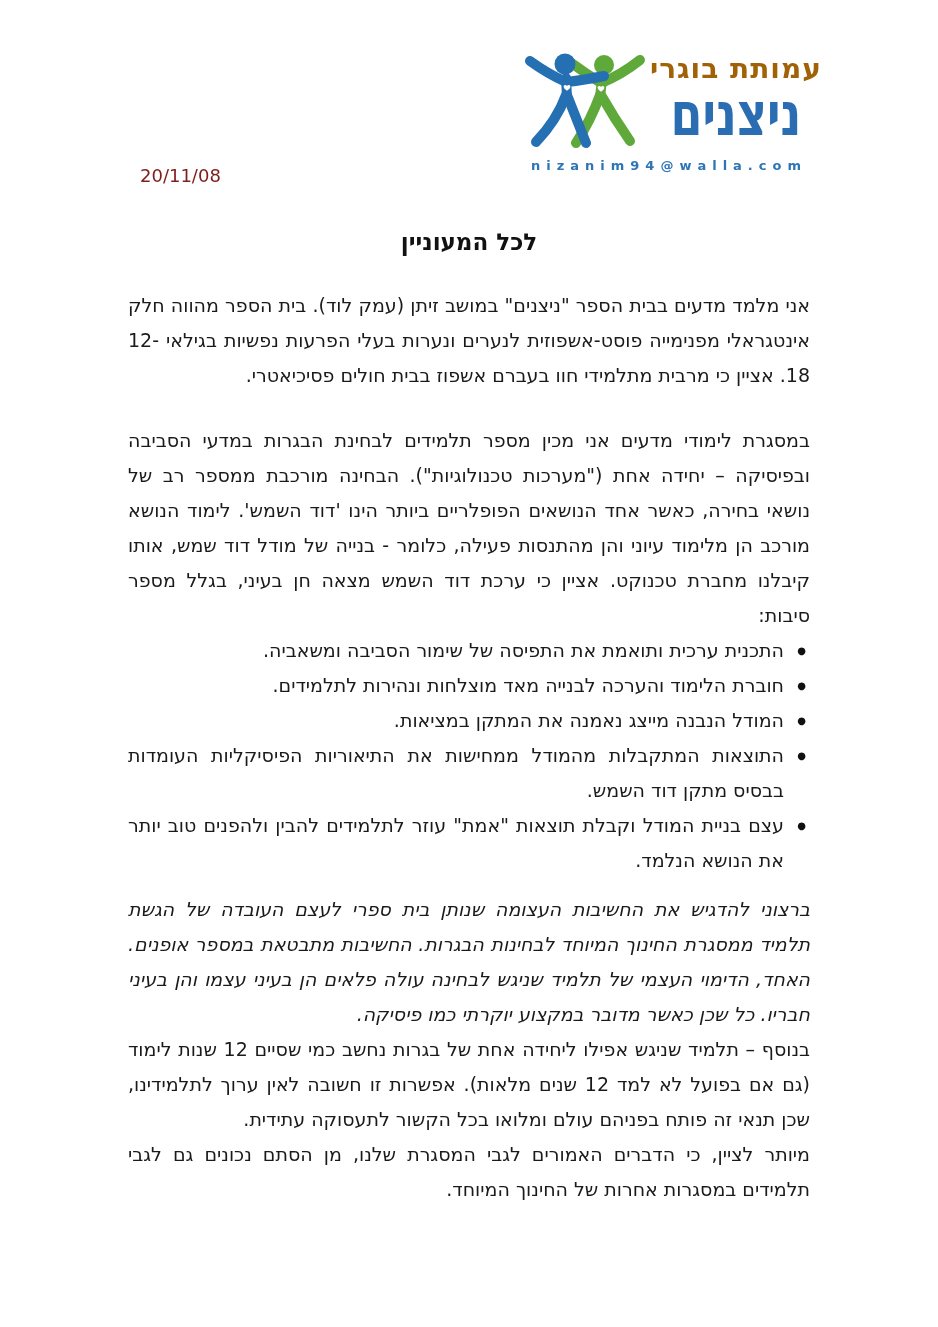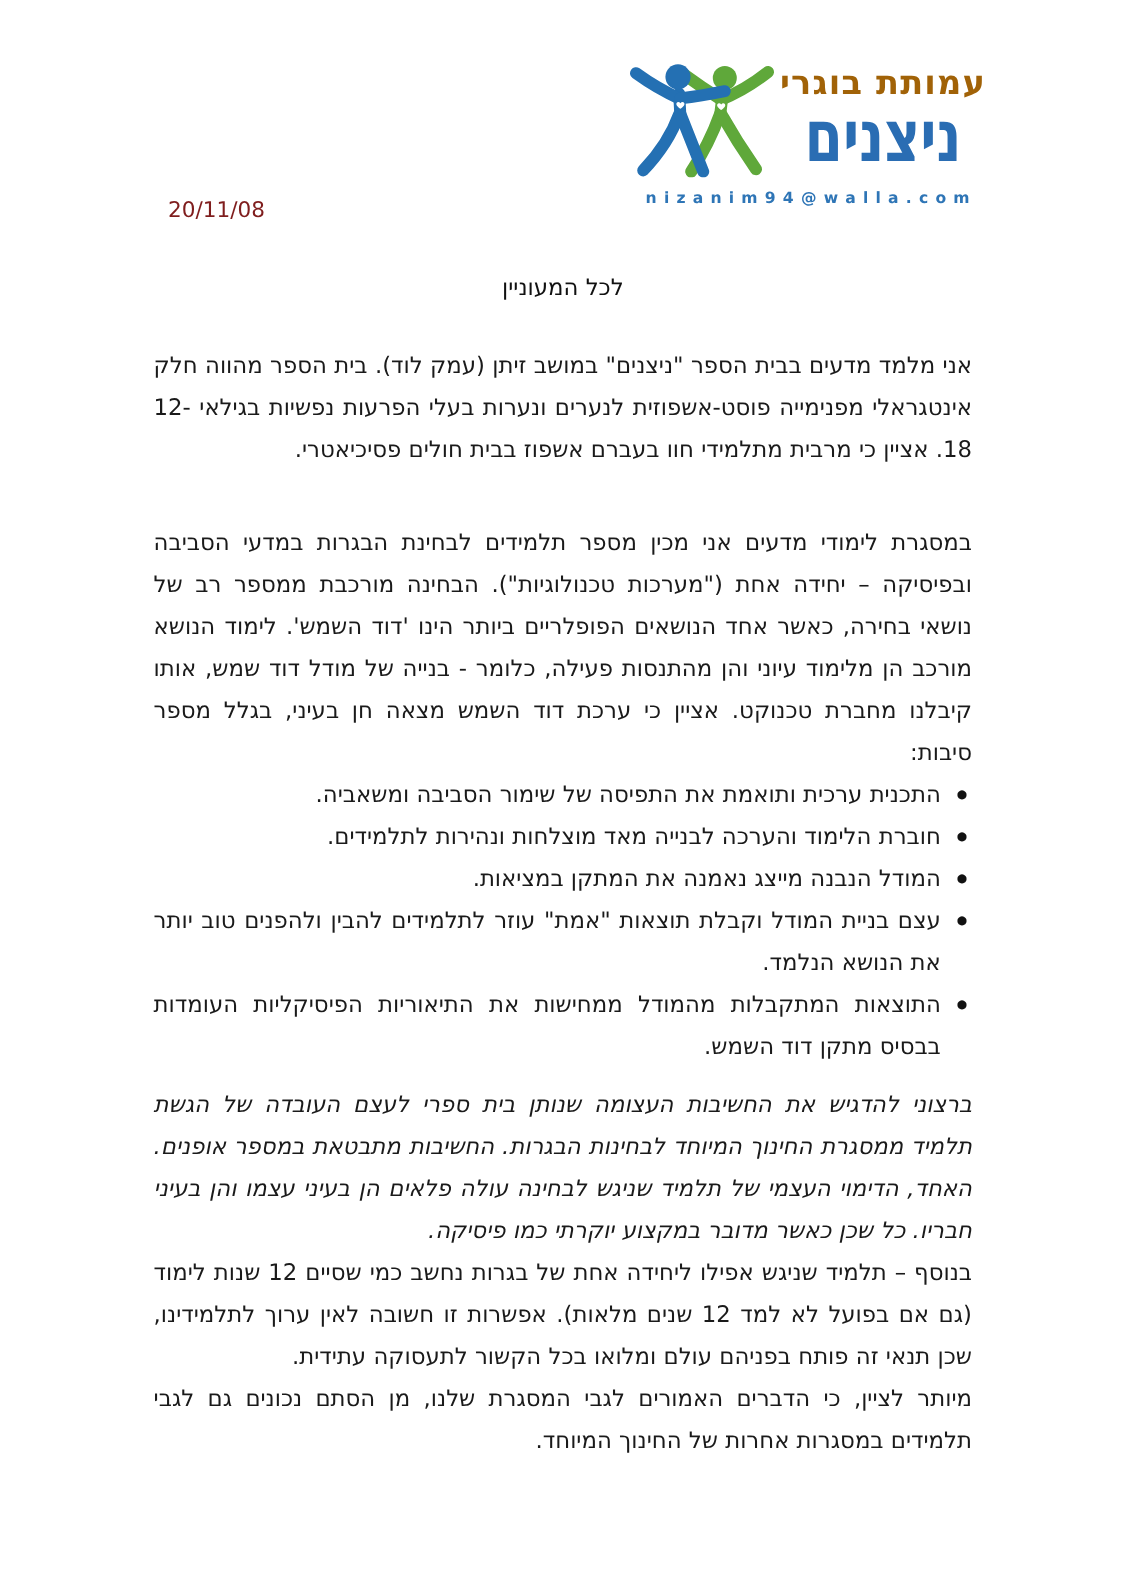--- a/index.html
+++ b/index.html
@@ -54,21 +54,21 @@
     color: #2a6db3;
     line-height: 1.0;
     margin-top: 3px;
     transform: scaleY(1.3);
     transform-origin: 50% 30%;
     white-space: nowrap;
   }
   .logo-email {
     margin-top: 10px;
     direction: ltr;
-    text-align: right;
+    text-align: center;
     font-size: 13px;
     font-weight: bold;
     color: #2e75b6;
     letter-spacing: 6px;
     white-space: nowrap;
   }
 
   
   .date {
     position: absolute;
@@ -79,37 +79,37 @@
     color: #7f1d1d;
   }
 
   
   .title {
     position: absolute;
     top: 229px;
     left: 0;
     width: 100%;
     text-align: center;
-    font-size: 19px;
-    font-weight: normal;
+    font-size: 23px;
+    font-weight: bold;
     color: #111;
   }
 
   
   .content {
     position: absolute;
     top: 288px;
     right: 128px;
     width: 682px;
     font-size: 19px;
     line-height: 35px;
     text-align: justify;
   }
   .content p { margin: 0; }
-  .content .p1 { margin-bottom: 42px; }
+  .content .p1 { margin-bottom: 30px; }
   .content .p3 { margin-top: 14px; font-style: italic; }
 
   ul.bullets {
     margin: 0;
     padding: 0;
     list-style: none;
   }
   ul.bullets li {
     position: relative;
     padding-right: 26px;
@@ -164,19 +164,19 @@
 
 <div class="title">לכל המעוניין</div>
 
 <div class="content">
   <p class="p1">אני מלמד מדעים בבית הספר "ניצנים" במושב זיתן (עמק לוד). בית הספר מהווה חלק אינטגראלי מפנימייה פוסט-אשפוזית לנערים ונערות בעלי הפרעות נפשיות בגילאי 12-18. אציין כי מרבית מתלמידי חוו בעברם אשפוז בבית חולים פסיכיאטרי.</p>
   <p class="p2">במסגרת לימודי מדעים אני מכין מספר תלמידים לבחינת הבגרות במדעי הסביבה ובפיסיקה – יחידה אחת ("מערכות טכנולוגיות"). הבחינה מורכבת ממספר רב של נושאי בחירה, כאשר אחד הנושאים הפופלריים ביותר הינו 'דוד השמש'. לימוד הנושא מורכב הן מלימוד עיוני והן מהתנסות פעילה, כלומר - בנייה של מודל דוד שמש, אותו קיבלנו מחברת טכנוקט. אציין כי ערכת דוד השמש מצאה חן בעיני, בגלל מספר סיבות:</p>
   <ul class="bullets">
     <li>התכנית ערכית ותואמת את התפיסה של שימור הסביבה ומשאביה.</li>
     <li>חוברת הלימוד והערכה לבנייה מאד מוצלחות ונהירות לתלמידים.</li>
     <li>המודל הנבנה מייצג נאמנה את המתקן במציאות.</li>
+    <li>התוצאות המתקבלות מהמודל ממחישות את התיאוריות הפיסיקליות העומדות בבסיס מתקן דוד השמש.</li>
     <li>עצם בניית המודל וקבלת תוצאות "אמת" עוזר לתלמידים להבין ולהפנים טוב יותר את הנושא הנלמד.</li>
-    <li>התוצאות המתקבלות מהמודל ממחישות את התיאוריות הפיסיקליות העומדות בבסיס מתקן דוד השמש.</li>
   </ul>
   <p class="p3">ברצוני להדגיש את החשיבות העצומה שנותן בית ספרי לעצם העובדה של הגשת תלמיד ממסגרת החינוך המיוחד לבחינות הבגרות. החשיבות מתבטאת במספר אופנים. האחד, הדימוי העצמי של תלמיד שניגש לבחינה עולה פלאים הן בעיני עצמו והן בעיני חבריו. כל שכן כאשר מדובר במקצוע יוקרתי כמו פיסיקה.</p>
   <p class="p4">בנוסף – תלמיד שניגש אפילו ליחידה אחת של בגרות נחשב כמי שסיים 12 שנות לימוד (גם אם בפועל לא למד 12 שנים מלאות). אפשרות זו חשובה לאין ערוך לתלמידינו, שכן תנאי זה פותח בפניהם עולם ומלואו בכל הקשור לתעסוקה עתידית.</p>
   <p class="p5">מיותר לציין, כי הדברים האמורים לגבי המסגרת שלנו, מן הסתם נכונים גם לגבי תלמידים במסגרות אחרות של החינוך המיוחד.</p>
 </div>
 
 </body></html>

